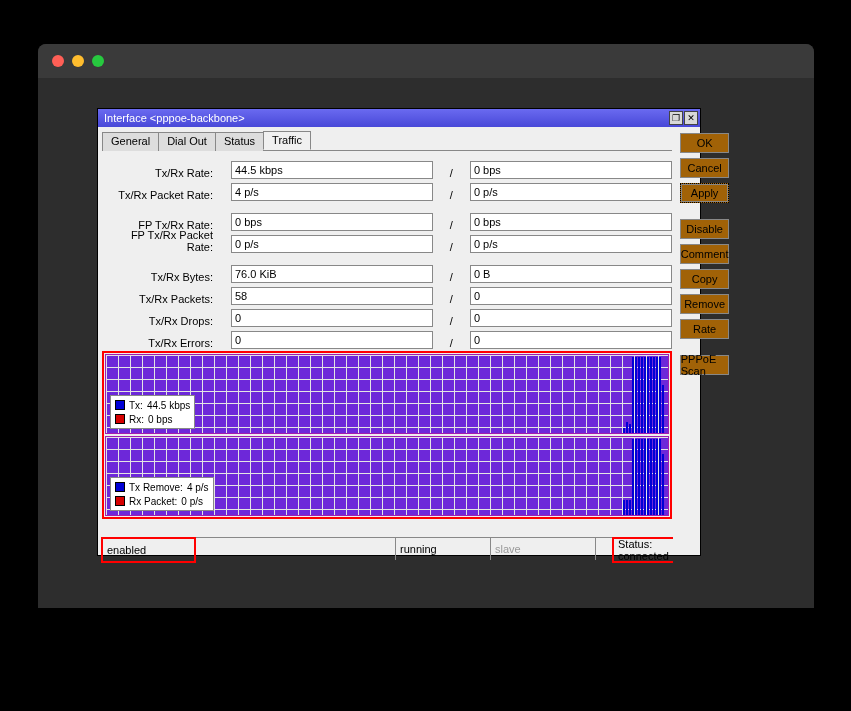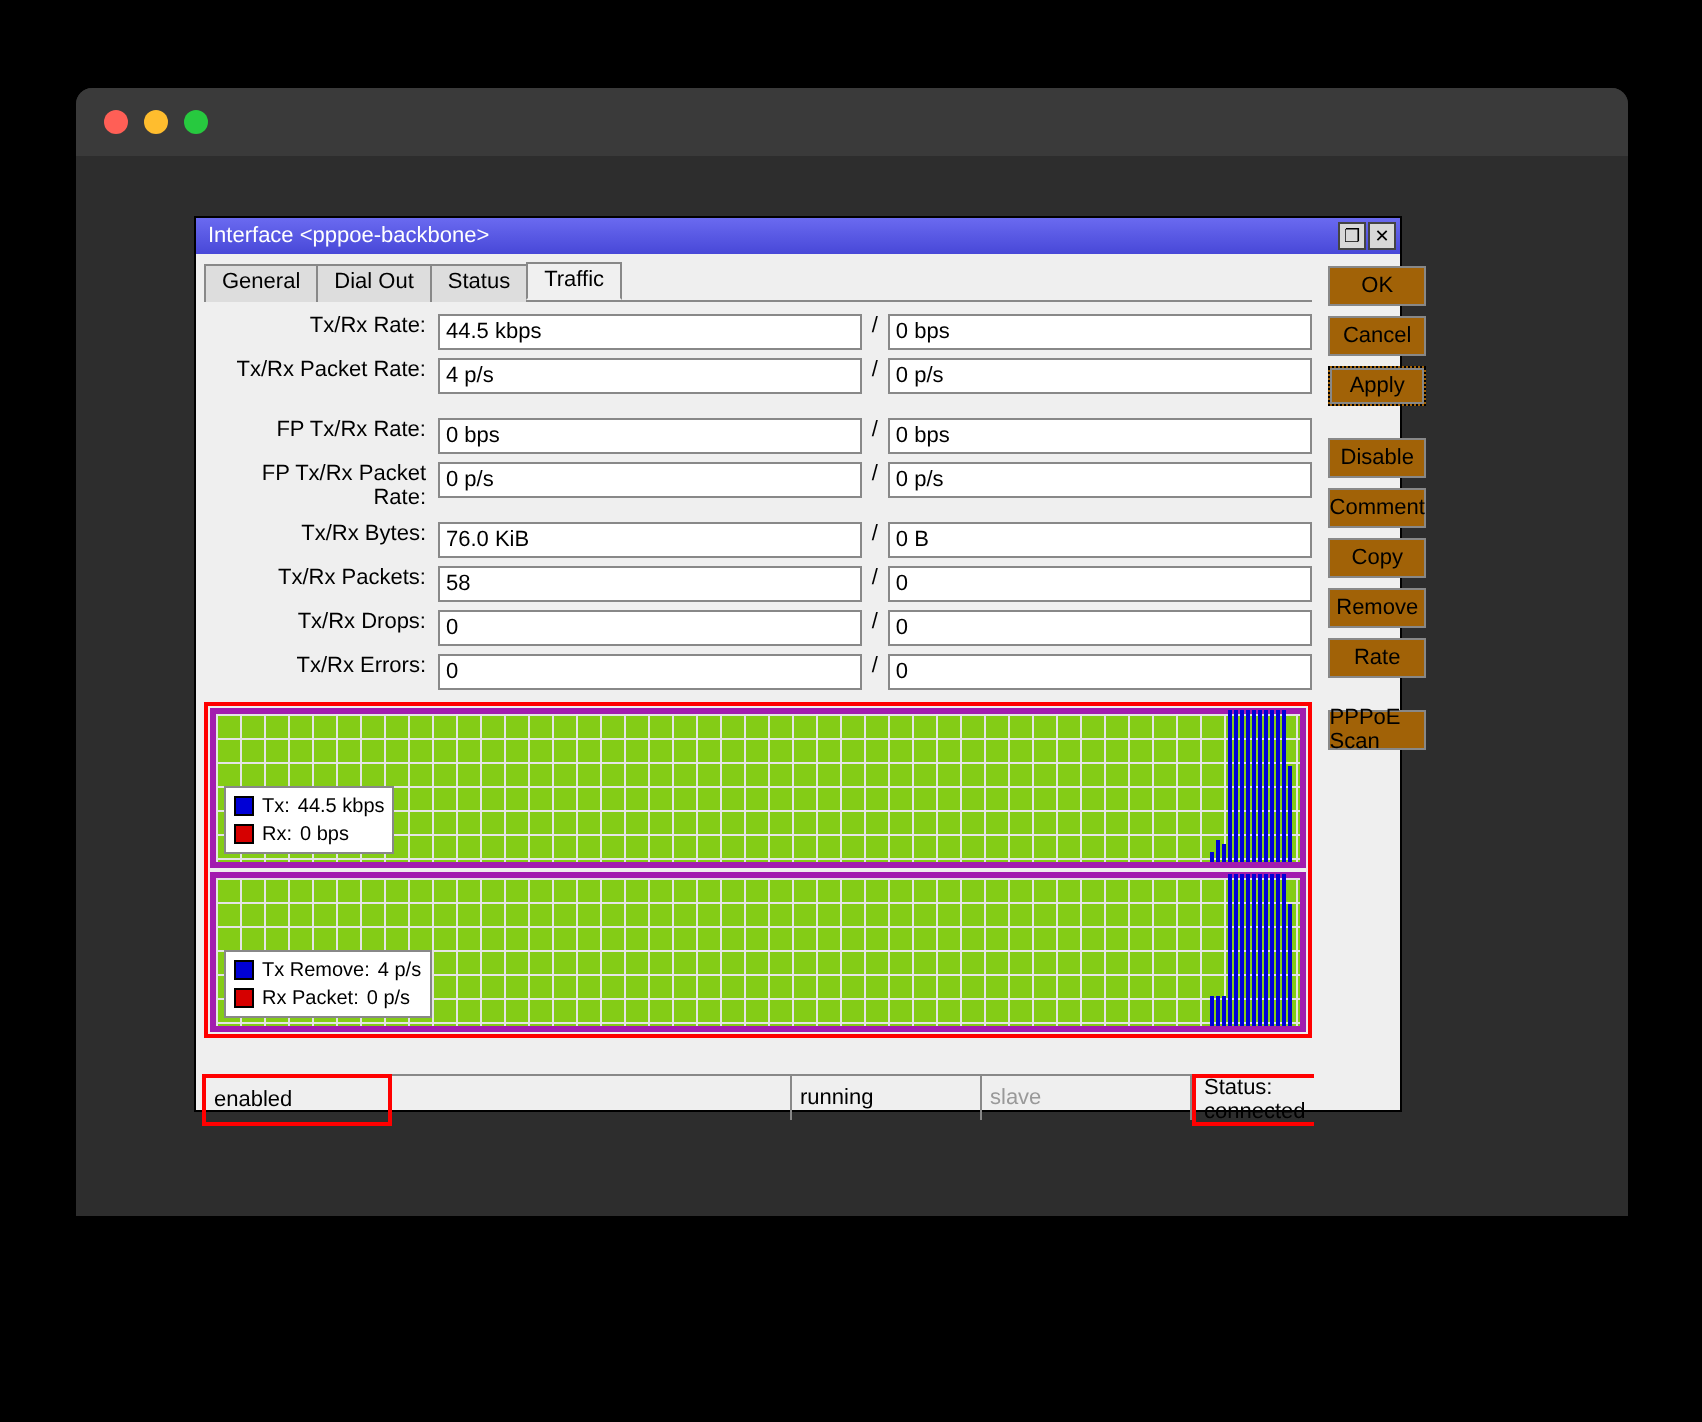--- a/index.html
+++ b/index.html
@@ -118,23 +118,23 @@
     top: 0;
     padding-bottom: 3px;
     border-bottom: 1px solid #f0f0f0;
     z-index: 1;
   }
   .fields {
     padding-top: 6px;
   }
   .field-row {
     display: flex;
-    align-items: flex-start;
+    align-items: flex-end;
     height: 22px;
-    gap: 2px;
+    gap: 14px;
   }
   .field-label {
     width: 115px;
     text-align: right;
     padding-right: 4px;
     font-size: 11px;
   }
   .field-input, .field-input2 {
     height: 18px;
     border: 1px solid #888;
@@ -147,23 +147,23 @@
   .field-input { flex: 1; }
   .sep { padding: 0 3px; }
   .field-gap { height: 8px; }
   .charts {
     border: 2px solid #f00;
     margin-top: 2px;
     padding: 0;
   }
   .chart {
     height: 80px;
-    background: #84cc16;
+    background: #6d28d9;
     position: relative;
-    border: 3px solid #a21caf;
+    border: 1px solid #a21caf;
     margin: 1px;
   }
   .chart + .chart { margin-top: 2px; }
   .chart-grid {
     position: absolute;
     inset: 0;
     background-image:
       linear-gradient(#e4e4e4 1px, transparent 1px),
       linear-gradient(90deg, #e4e4e4 1px, transparent 1px);
     background-size: 12px 12px;
@@ -215,21 +215,21 @@
     display: flex;
     align-items: center;
   }
   .status-cell.grey { color: #999; }
   .status-cell.highlight {
     border: 2px solid #f00;
     margin: -1px 0 -1px -1px;
   }
   .status-cell.highlight-last {
     border: 2px solid #f00;
-    margin: -1px -1px -1px 0;
+    margin: -1px -1px -1px 16px;
   }
 </style>
 </head>
 <body>
 
 <div class="window-frame">
   <div class="titlebar">
     <div class="tl-btn tl-red"></div>
     <div class="tl-btn tl-yellow"></div>
     <div class="tl-btn tl-green"></div>

